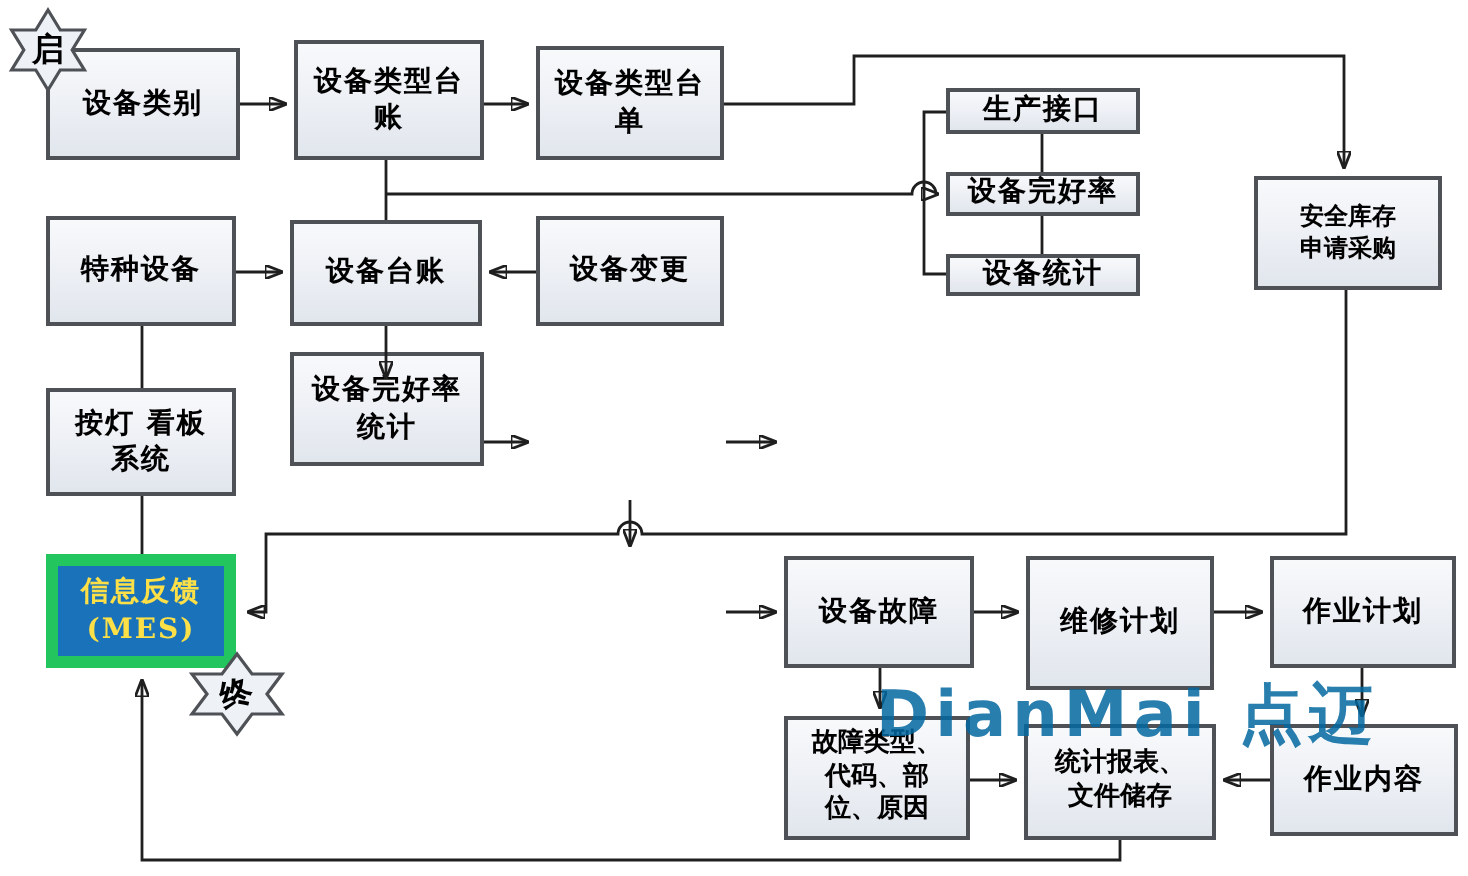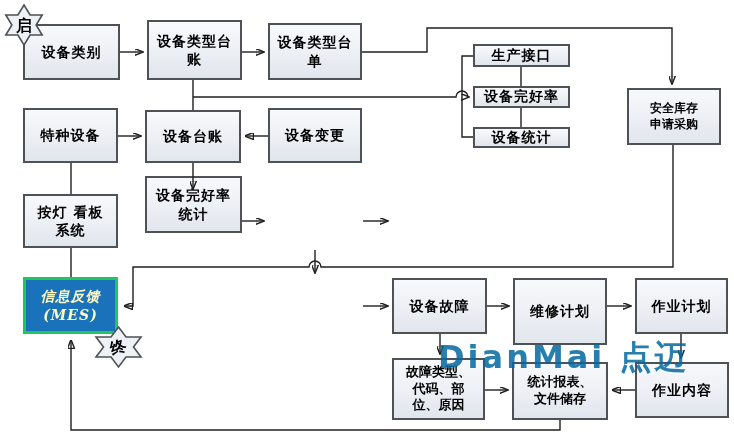--- a/index.html
+++ b/index.html
@@ -12,21 +12,21 @@
     border:2px solid #4e5156;
     background:linear-gradient(180deg,#f8f9fb 0%,#eceff4 55%,#e1e6ed 100%);
     display:flex;align-items:center;justify-content:center;text-align:center;
     font-weight:bold;font-size:14px;line-height:1.3;color:#000;
     white-space:pre-line;letter-spacing:1px;z-index:2;
   }
   .node--slim{border-width:2px;font-size:14px;line-height:1.1;}
   .node--small-text{font-size:12px;letter-spacing:0;}
   .node--mid-text{font-size:13px;letter-spacing:0;}
   .node--feedback{
-    background:#1a72bb;border:3px solid #22c55e;color:#fef9c3;font-style:italic;
+    background:#1a72bb;border:6px solid #22c55e;color:#fde047;
   }
   #connector-layer{position:absolute;left:0;top:0;z-index:3;pointer-events:none;}
   #connector-layer path{stroke:#1f1f1f;stroke-width:1.4;fill:none;}
   .star{position:absolute;z-index:4;overflow:visible;}
   .star polygon{fill:#eef1f6;stroke:#4e5156;stroke-width:1.6;}
   .star text{
     font-family:"DejaVu Serif","Liberation Serif",serif;
     font-size:16px;font-weight:bold;fill:#000;
     text-anchor:middle;dominant-baseline:middle;
   }

